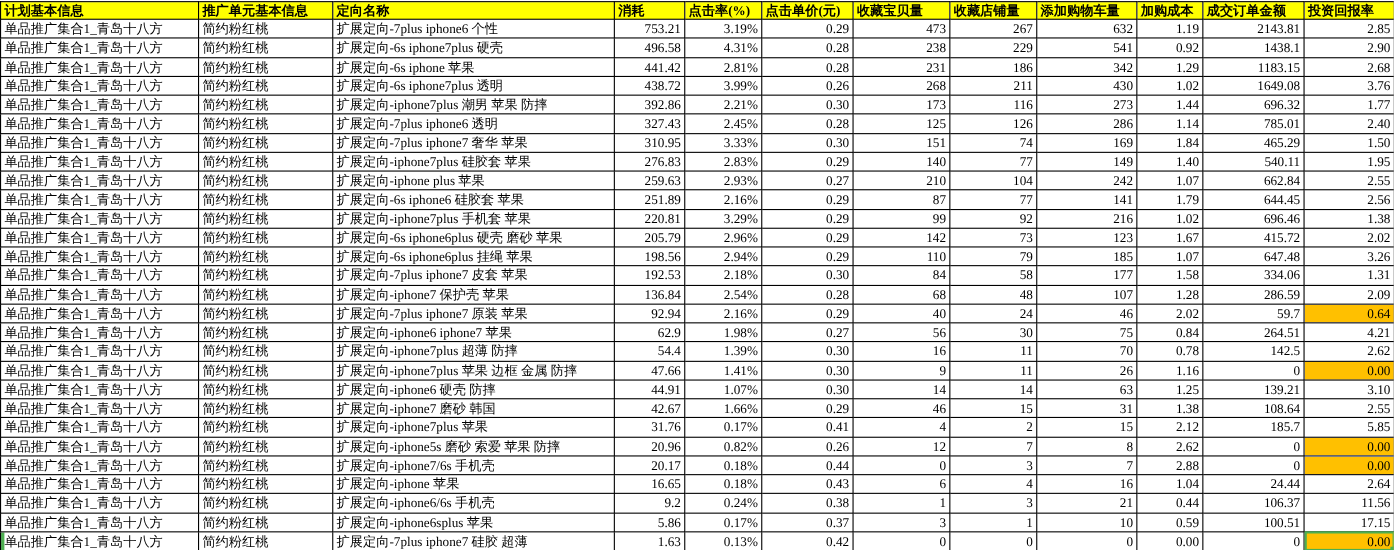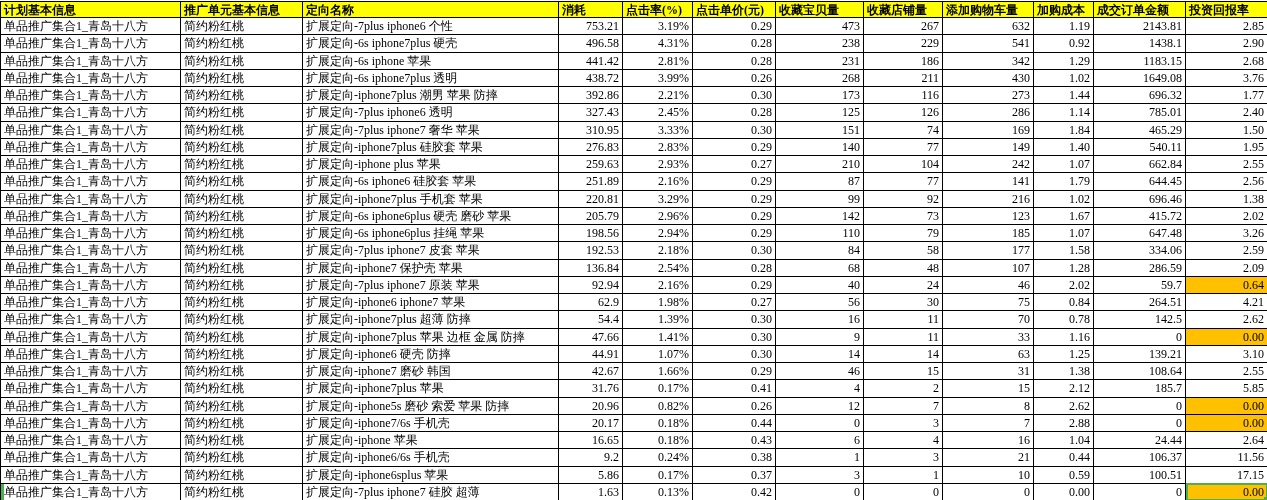--- a/index.html
+++ b/index.html
@@ -290,21 +290,21 @@
         <td class="txt">简约粉红桃</td>
         <td class="txt">扩展定向-7plus iphone7 皮套 苹果</td>
         <td class="num">192.53</td>
         <td class="num">2.18%</td>
         <td class="num">0.30</td>
         <td class="num">84</td>
         <td class="num">58</td>
         <td class="num">177</td>
         <td class="num">1.58</td>
         <td class="num">334.06</td>
-        <td class="num">2.59</td>
+        <td class="num">1.31</td>
       </tr>
       <tr>
         <td class="txt">单品推广集合1_青岛十八方</td>
         <td class="txt">简约粉红桃</td>
         <td class="txt">扩展定向-iphone7 保护壳 苹果</td>
         <td class="num">136.84</td>
         <td class="num">2.54%</td>
         <td class="num">0.28</td>
         <td class="num">68</td>
         <td class="num">48</td>
@@ -357,21 +357,21 @@
       </tr>
       <tr>
         <td class="txt">单品推广集合1_青岛十八方</td>
         <td class="txt">简约粉红桃</td>
         <td class="txt">扩展定向-iphone7plus 苹果 边框 金属 防摔</td>
         <td class="num">47.66</td>
         <td class="num">1.41%</td>
         <td class="num">0.30</td>
         <td class="num">9</td>
         <td class="num">11</td>
-        <td class="num">33</td>
+        <td class="num">26</td>
         <td class="num">1.16</td>
         <td class="num">0</td>
         <td class="num hl">0.00</td>
       </tr>
       <tr>
         <td class="txt">单品推广集合1_青岛十八方</td>
         <td class="txt">简约粉红桃</td>
         <td class="txt">扩展定向-iphone6 硬壳 防摔</td>
         <td class="num">44.91</td>
         <td class="num">1.07%</td>

